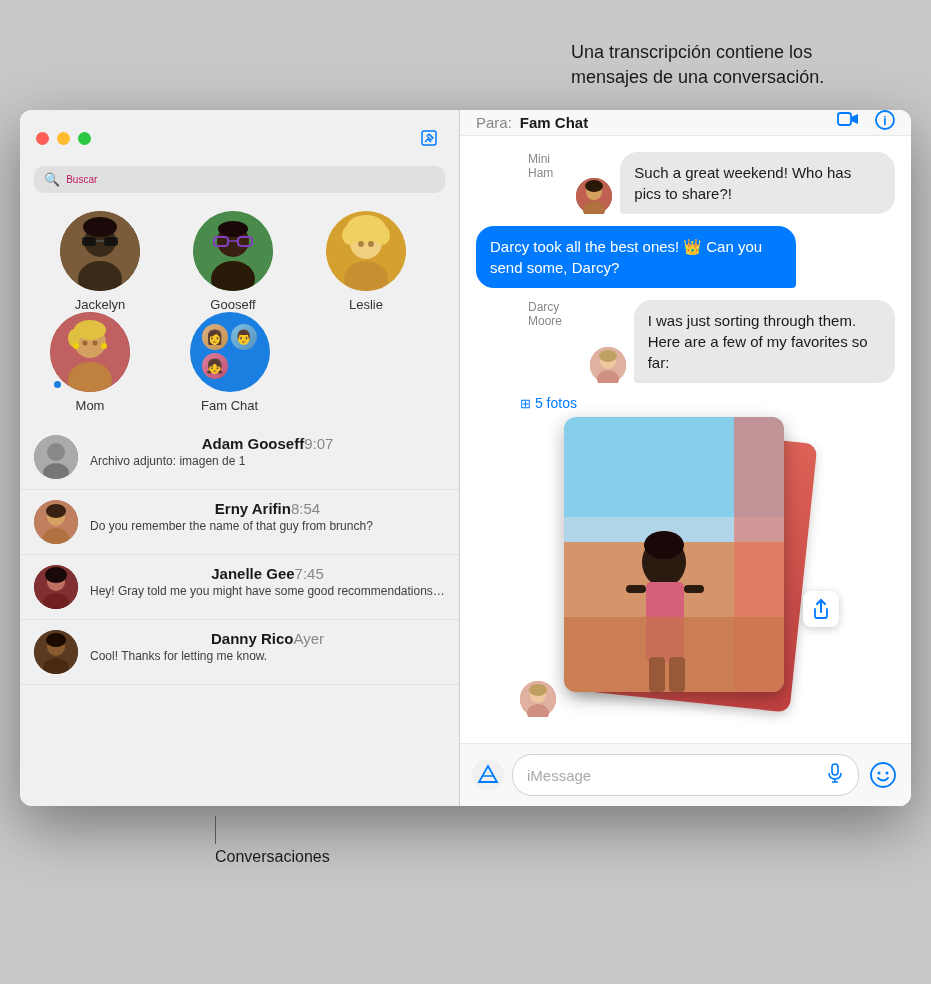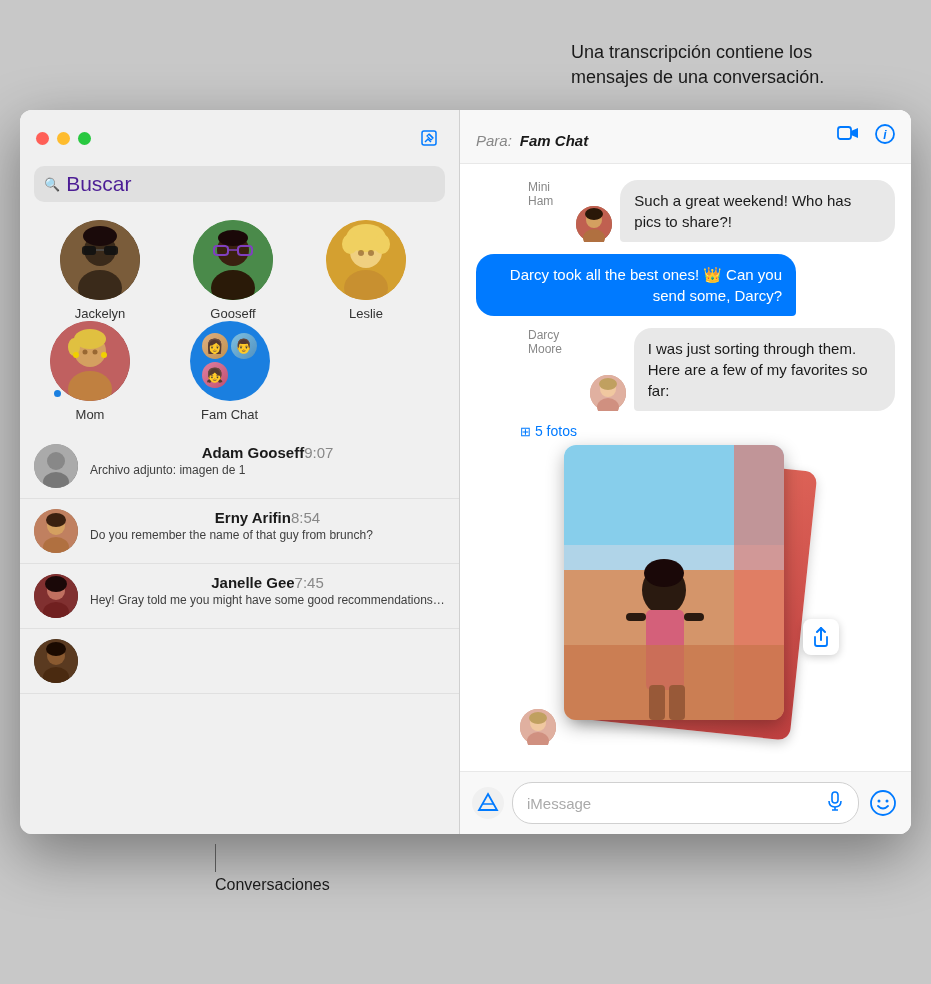--- a/index.html
+++ b/index.html
@@ -208,26 +208,25 @@
     
     .chat-panel {
       flex: 1;
       background: #ffffff;
       display: flex;
       flex-direction: column;
     }
 
     .chat-header {
       display: flex;
-      align-items: flex-end;
-      padding: 14px 16px;
+      align-items: center;
+      padding: 0 16px;
       border-bottom: 1px solid #e8e8e8;
       background: #f8f8f8;
       gap: 8px;
-      font-style: italic;
     }
 
     .chat-header-label {
       font-size: 15px;
       color: #888;
       font-weight: 400;
     }
 
     .chat-header-name {
       font-size: 15px;
@@ -268,21 +267,20 @@
     }
 
     .msg-row {
       display: flex;
       align-items: flex-end;
       gap: 8px;
     }
 
     .msg-row.from-me {
       justify-content: flex-end;
-      text-align: right;
     }
 
     .msg-avatar-sm {
       width: 36px;
       height: 36px;
       border-radius: 50%;
       flex-shrink: 0;
       display: flex;
       align-items: center;
       justify-content: center;
@@ -452,21 +450,21 @@
             <rect x="2" y="2" width="14" height="14" rx="2" stroke="#007aff" stroke-width="1.5" fill="none"></rect>
             <path d="M5 13 L8 10 L11 13" stroke="#007aff" stroke-width="1.5" fill="none"></path>
             <path d="M9 5 L13 9" stroke="#007aff" stroke-width="1.5"></path>
             <path d="M7 7 L9 5 L13 9 L11 11 Z" stroke="#007aff" stroke-width="1.2" fill="none"></path>
           </svg>
         </div>
       </div>
 
       <div class="search-bar">
         <span class="search-icon">🔍</span>
-        <span style="color:#4c1d95;font-size:21px;">Buscar</span>
+        <span style="color:#be185d;font-size:10px;">Buscar</span>
       </div>
 
       <div class="pinned-grid">
 
         <div class="contact-pin">
           <div class="avatar-wrap">
             <div class="avatar-circle jackelyn">
               <svg width="80" height="80" viewBox="0 0 80 80">
                 <circle cx="40" cy="40" r="40" fill="#7a5c3a"></circle>
                 <circle cx="40" cy="30" r="16" fill="#3a2a1a"></circle>
@@ -617,20 +615,27 @@
         </div>
 
         <div class="conv-item">
           <div class="conv-avatar danny">
             <svg width="44" height="44" viewBox="0 0 44 44">
               <circle cx="22" cy="22" r="22" fill="#5a3a20"></circle>
               <circle cx="22" cy="17" r="9" fill="#8a5a30"></circle>
               <ellipse cx="22" cy="38" rx="13" ry="10" fill="#4a2a10"></ellipse>
               <ellipse cx="22" cy="10" rx="10" ry="7" fill="#1a0a00"></ellipse>
             </svg>
+          </div>
+          <div class="conv-info">
+            <div class="conv-top">
+              <span class="conv-name">Danny Rico</span>
+              <span class="conv-time">Ayer</span>
+            </div>
+            <div class="conv-preview">Cool! Thanks for letting me know.</div>
           </div>
         </div>
 
       </div>
     </div>
 
     <div class="chat-panel">
 
       <div class="chat-header">
         <span class="chat-header-label">Para:</span>

